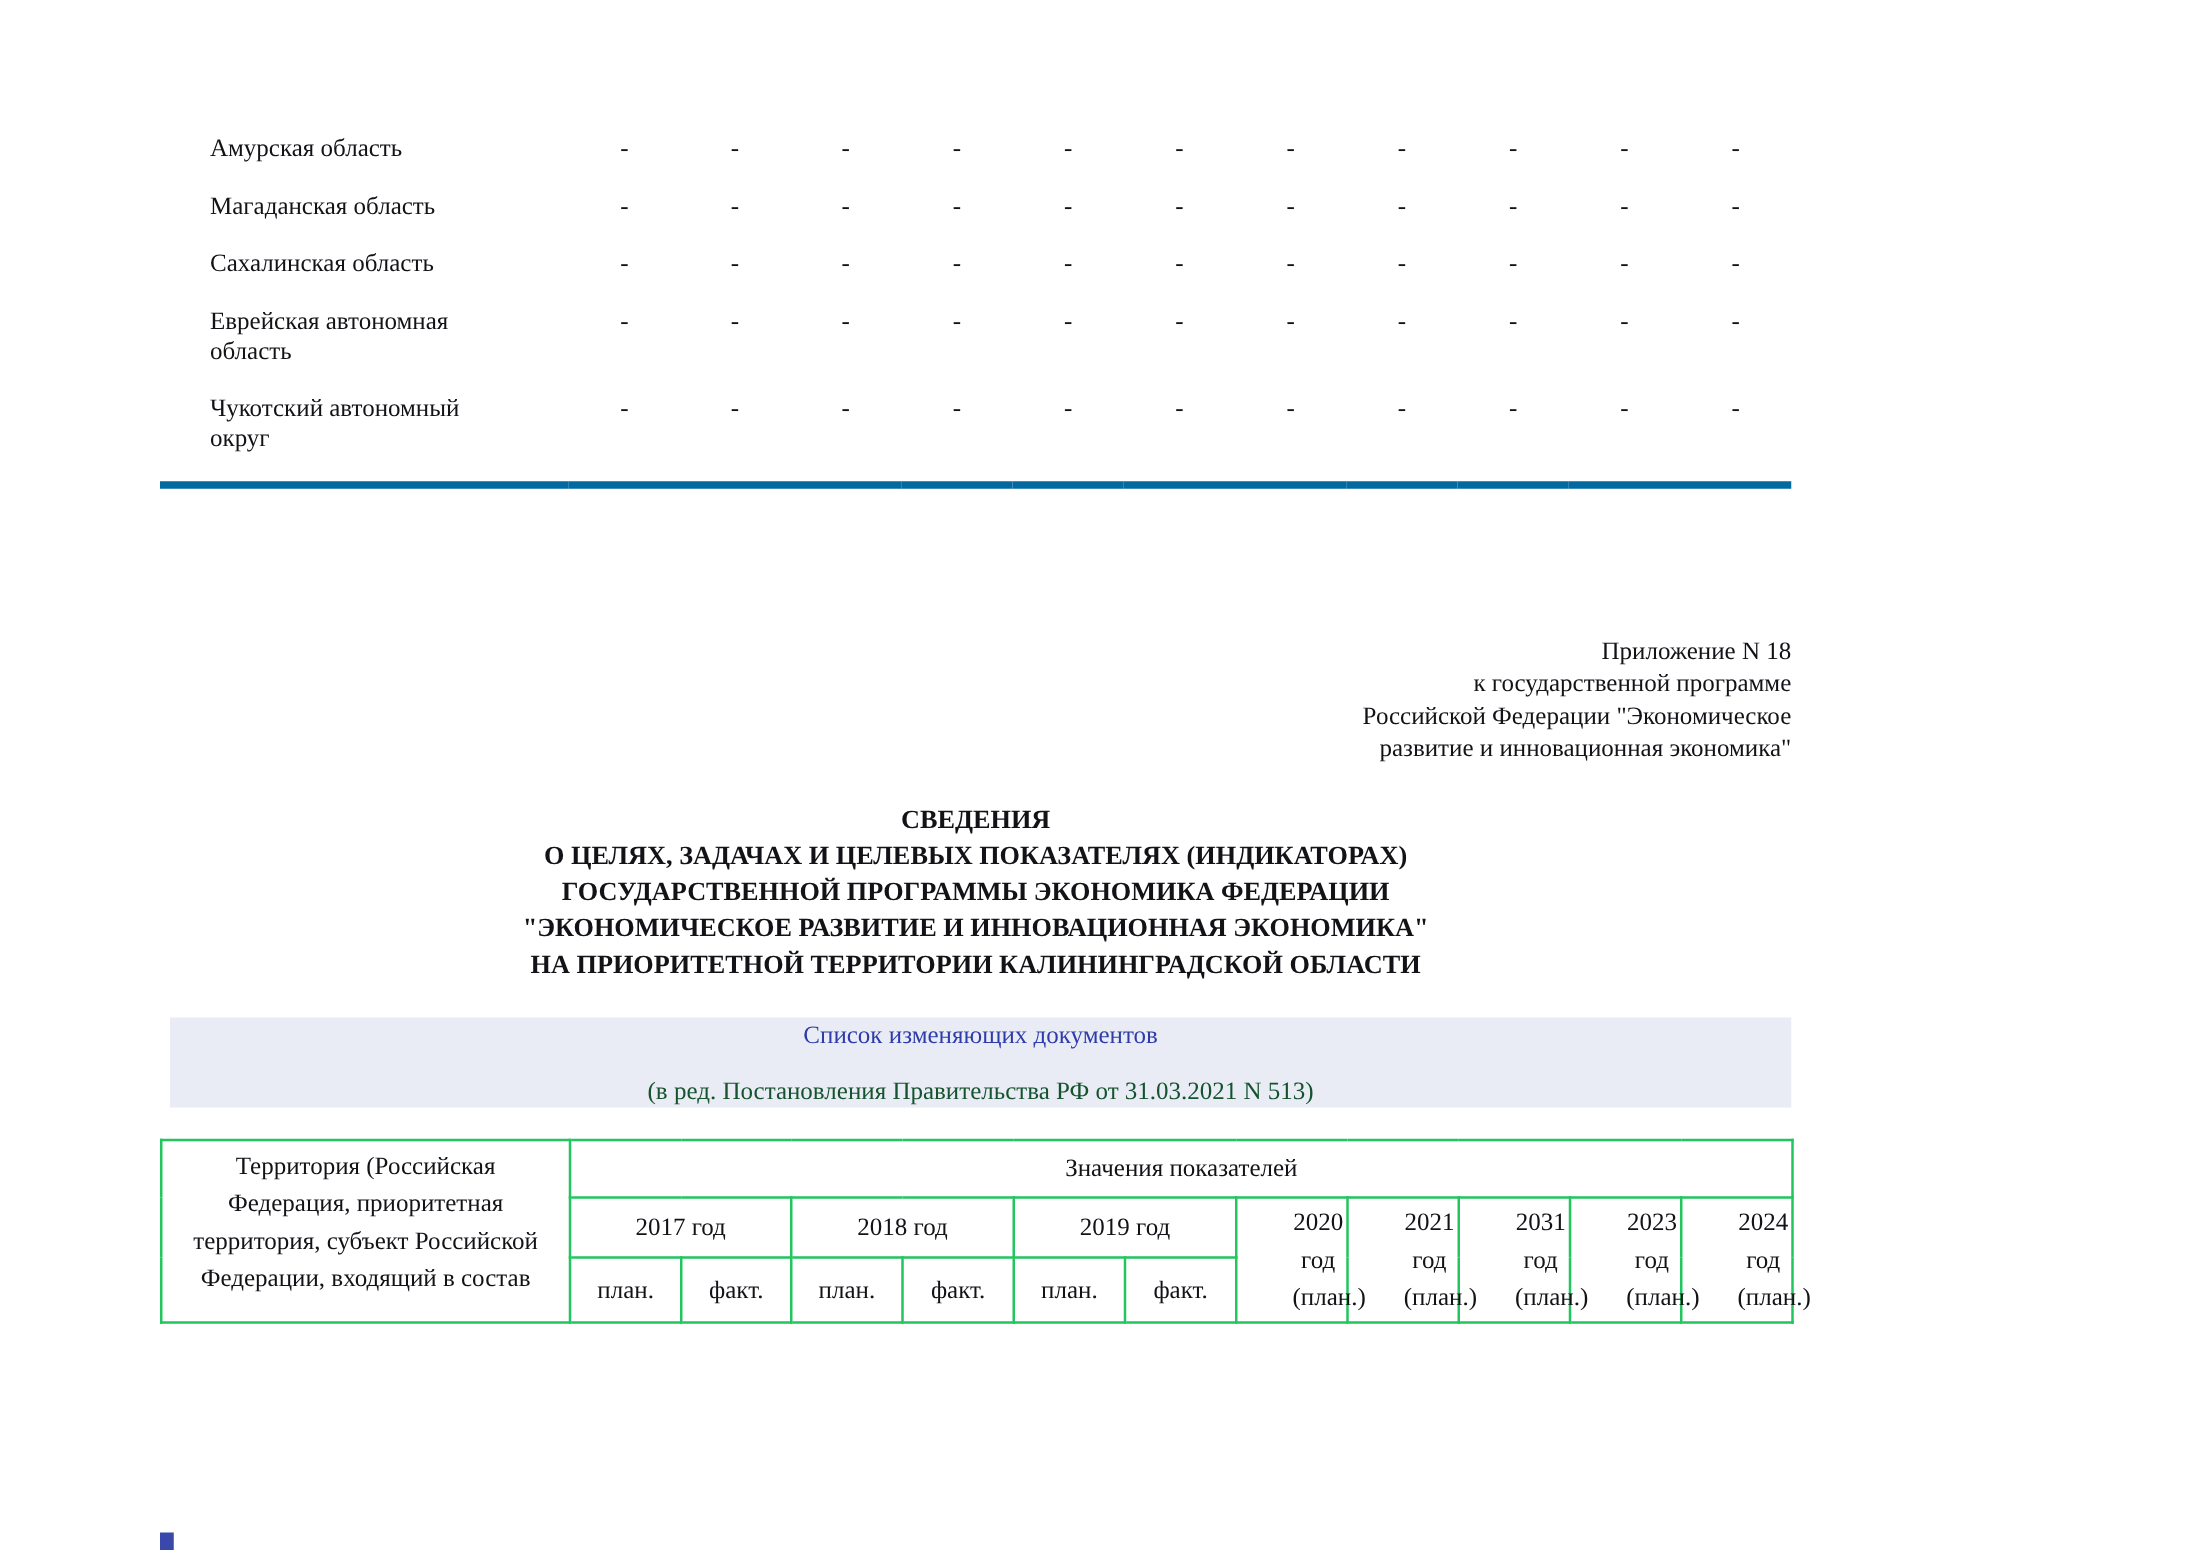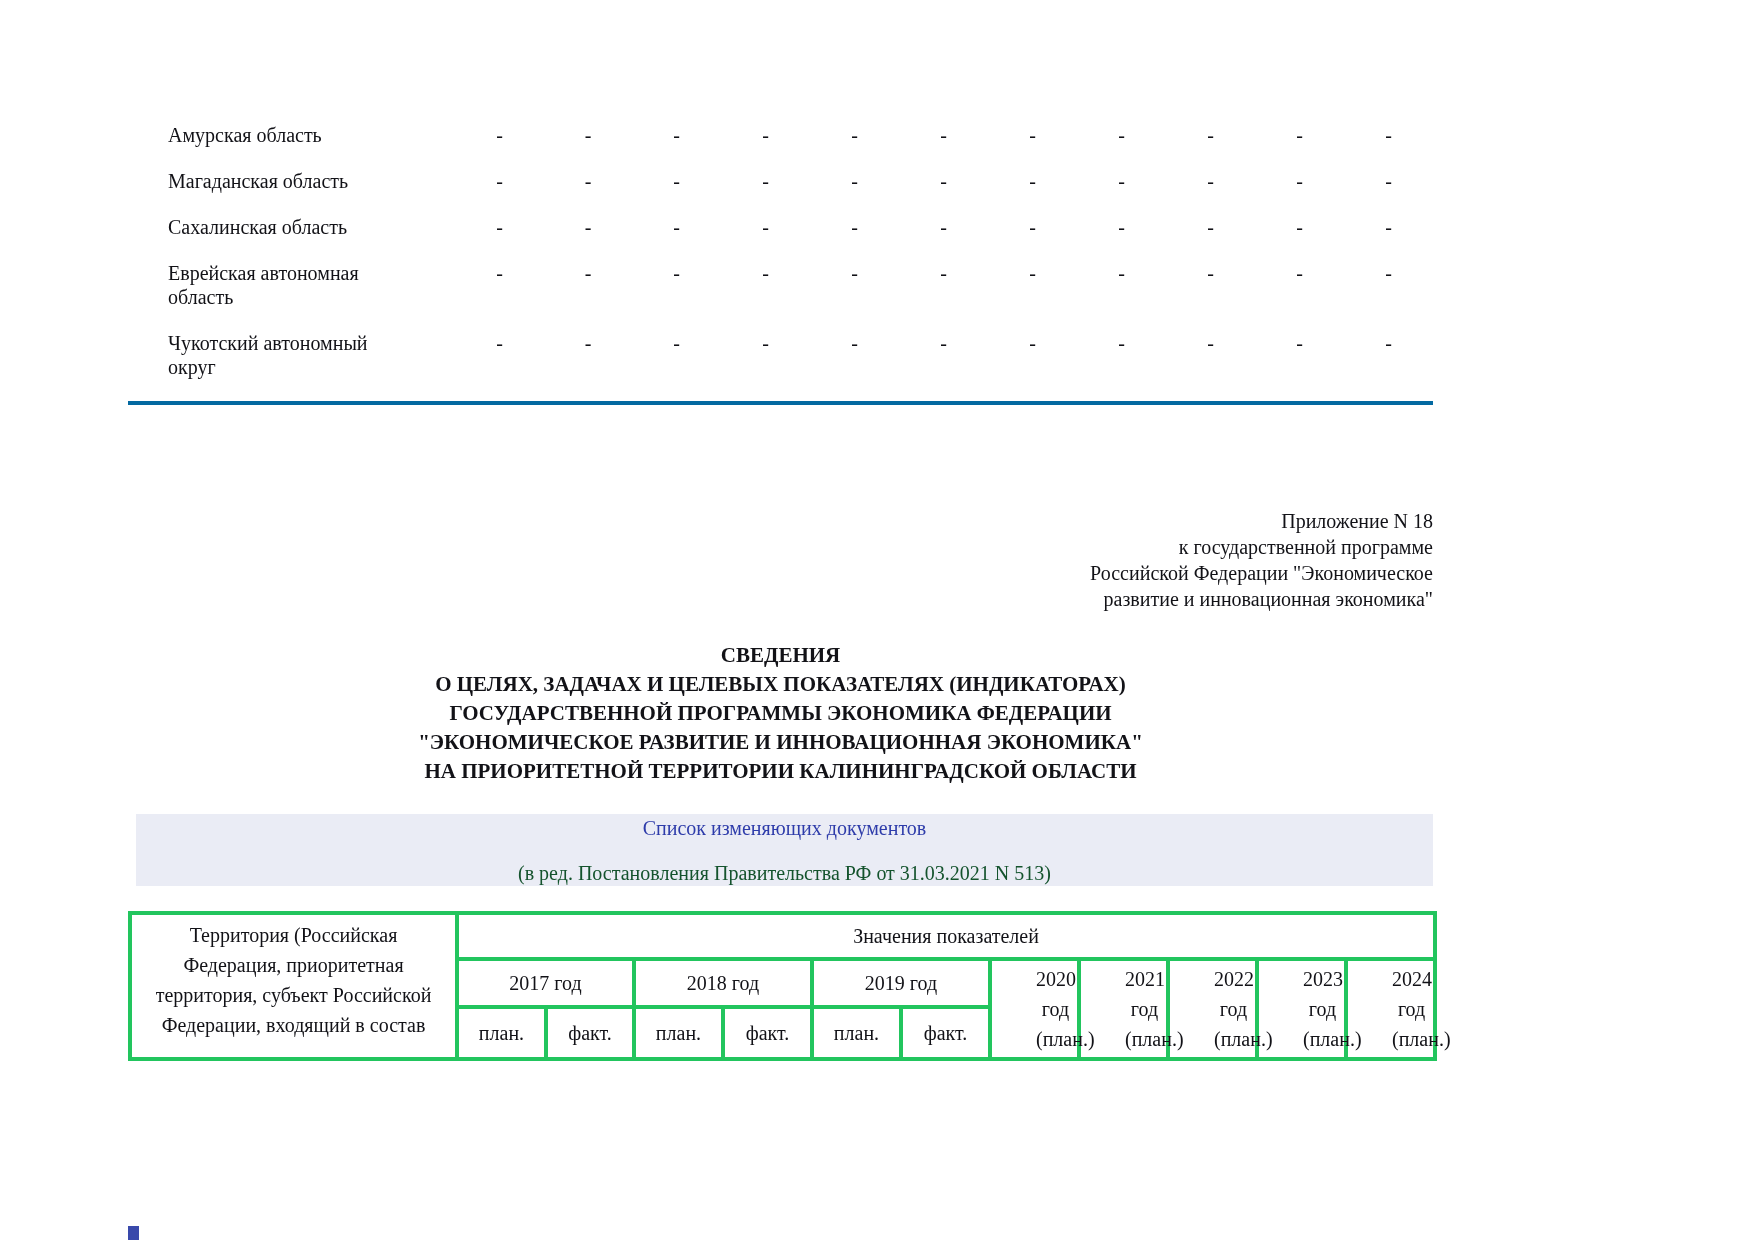--- a/index.html
+++ b/index.html
@@ -16,22 +16,21 @@
   }
 
   
   .region-table {
     position: absolute;
     left: 128px;
     top: 107px;
     width: 1305px;
     border-collapse: collapse;
     table-layout: fixed;
-    border-bottom: 4px solid #0369a1;
-    margin-top: 16px;
+    border-bottom: 6px solid #0369a1;
   }
   .region-table td {
     vertical-align: top;
     padding: 0 0 22px 0;
     line-height: 24px;
   }
   .region-table td.label-cell { padding-left: 40px; text-align: left; }
   .label-inner { max-width: 235px; }
   .region-table td.val { text-align: center; }
 
@@ -79,21 +78,21 @@
   .main-table {
     position: absolute;
     left: 128px;
     top: 911px;
     width: 1305px;
     border-collapse: collapse;
     table-layout: fixed;
     border-top: 2px solid #15151a;
   }
   .main-table td {
-    border: 4px solid #22c55e;
+    border: 2px solid #22c55e;
     text-align: center;
     vertical-align: middle;
     line-height: 24px;
     padding: 2px;
   }
   .main-table td.corner {
     vertical-align: top;
     padding-top: 5px;
     line-height: 30px;
   }
@@ -269,21 +268,21 @@
           <div>2020</div>
           <div>год</div>
           <div>(план.)</div>
         </td>
         <td class="plan-year" rowspan="2">
           <div>2021</div>
           <div>год</div>
           <div>(план.)</div>
         </td>
         <td class="plan-year" rowspan="2">
-          <div>2022</div>
+          <div>2031</div>
           <div>год</div>
           <div>(план.)</div>
         </td>
         <td class="plan-year" rowspan="2">
           <div>2023</div>
           <div>год</div>
           <div>(план.)</div>
         </td>
         <td class="plan-year" rowspan="2">
           <div>2024</div>

